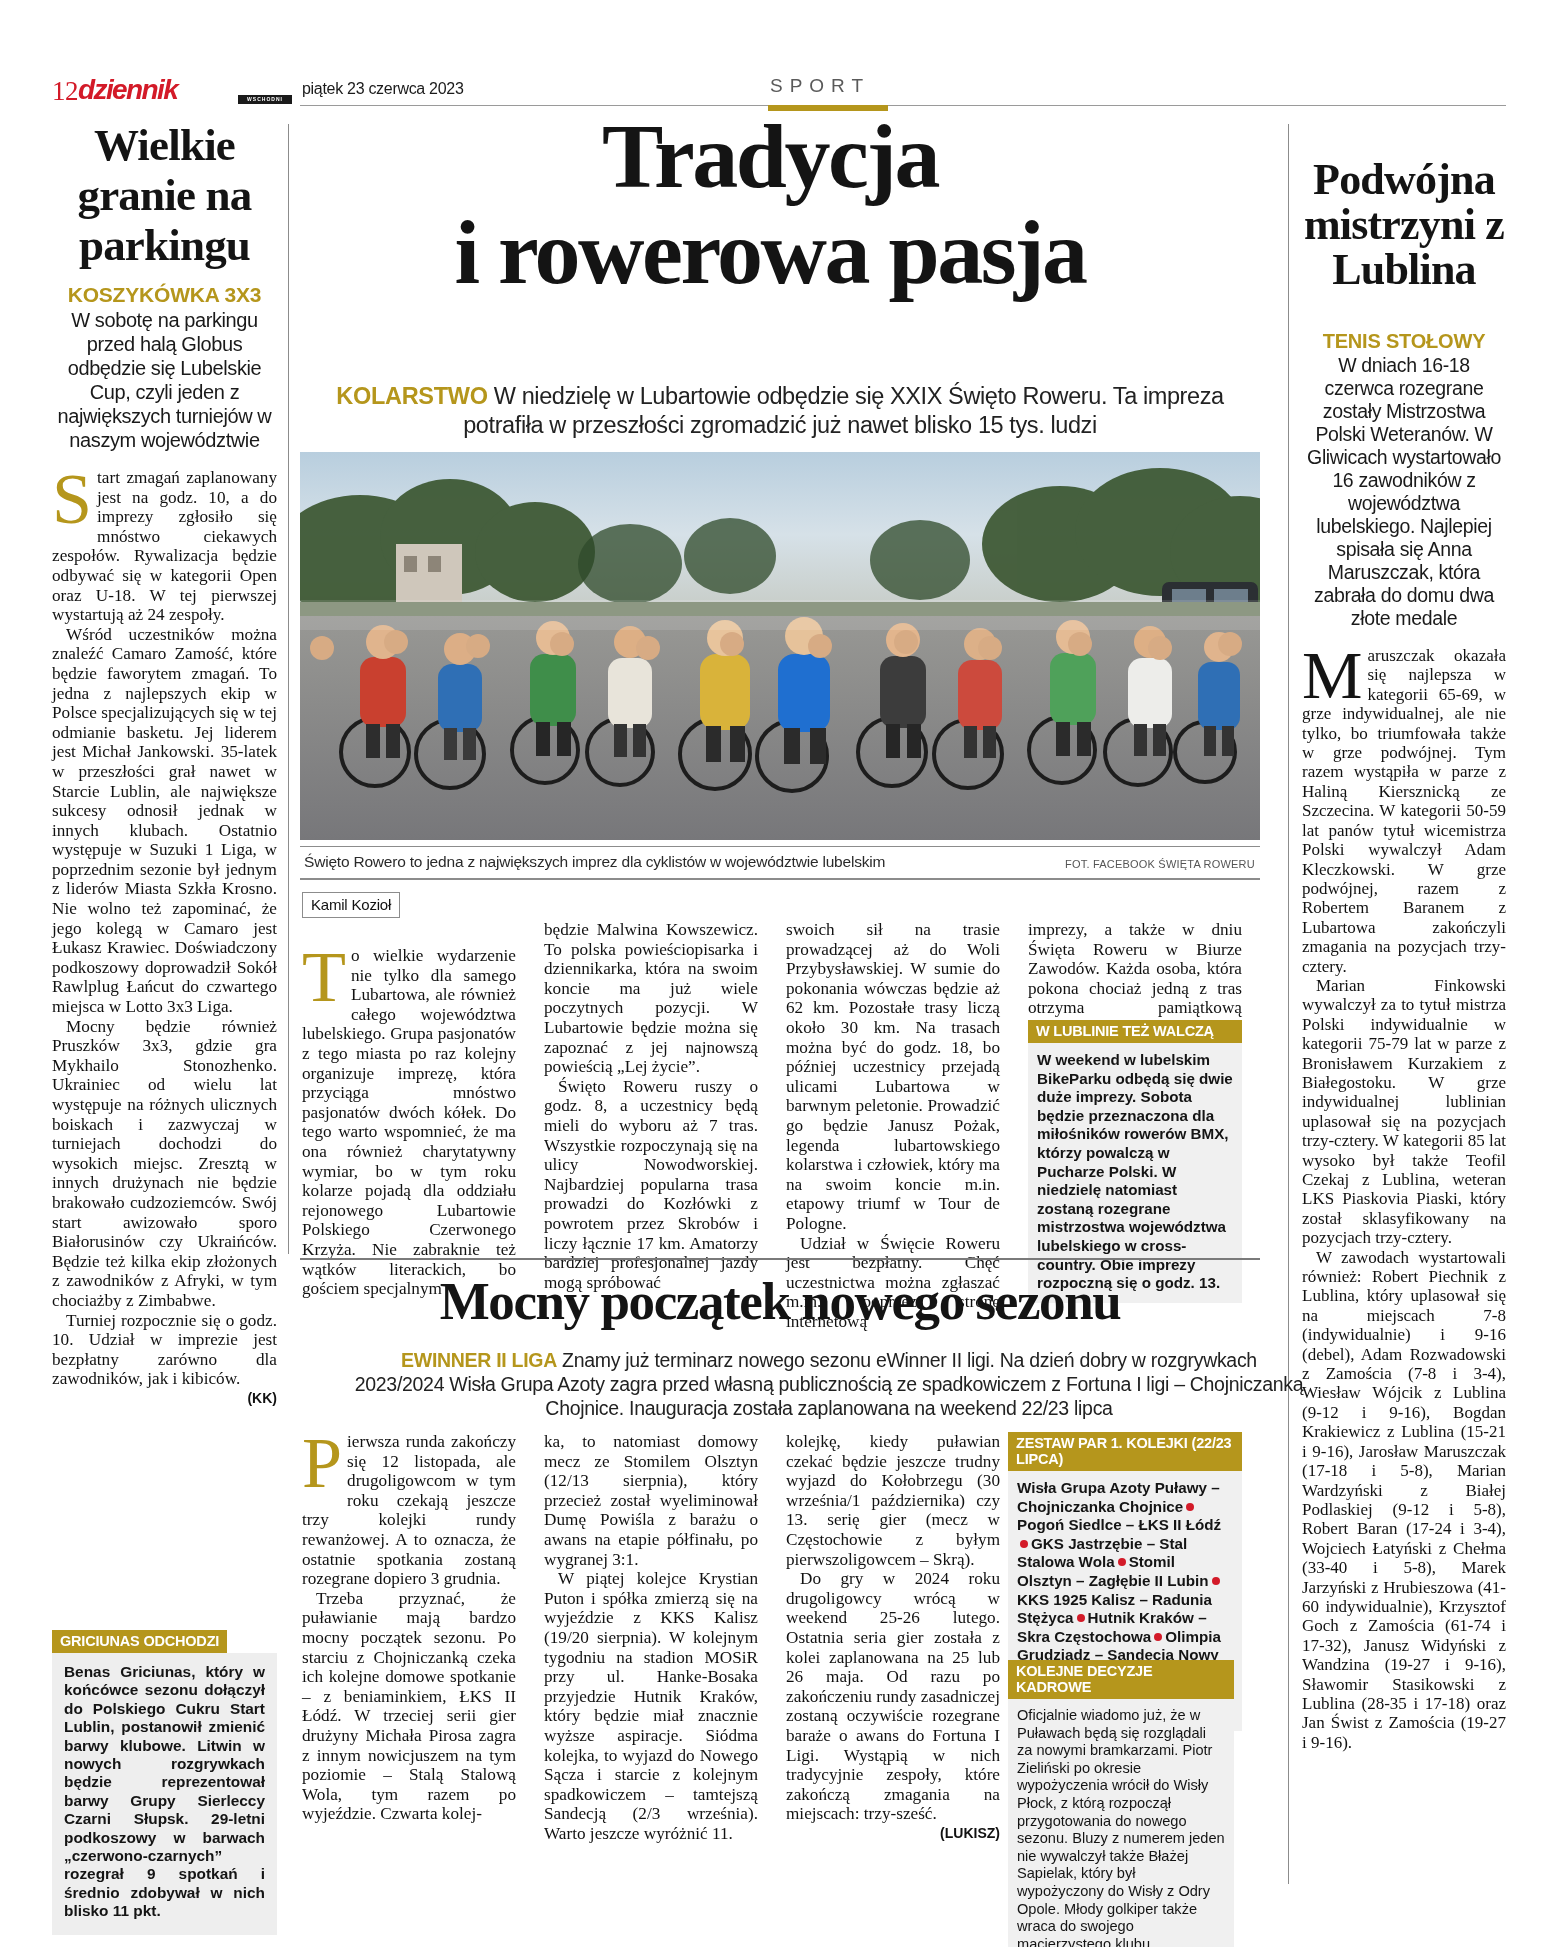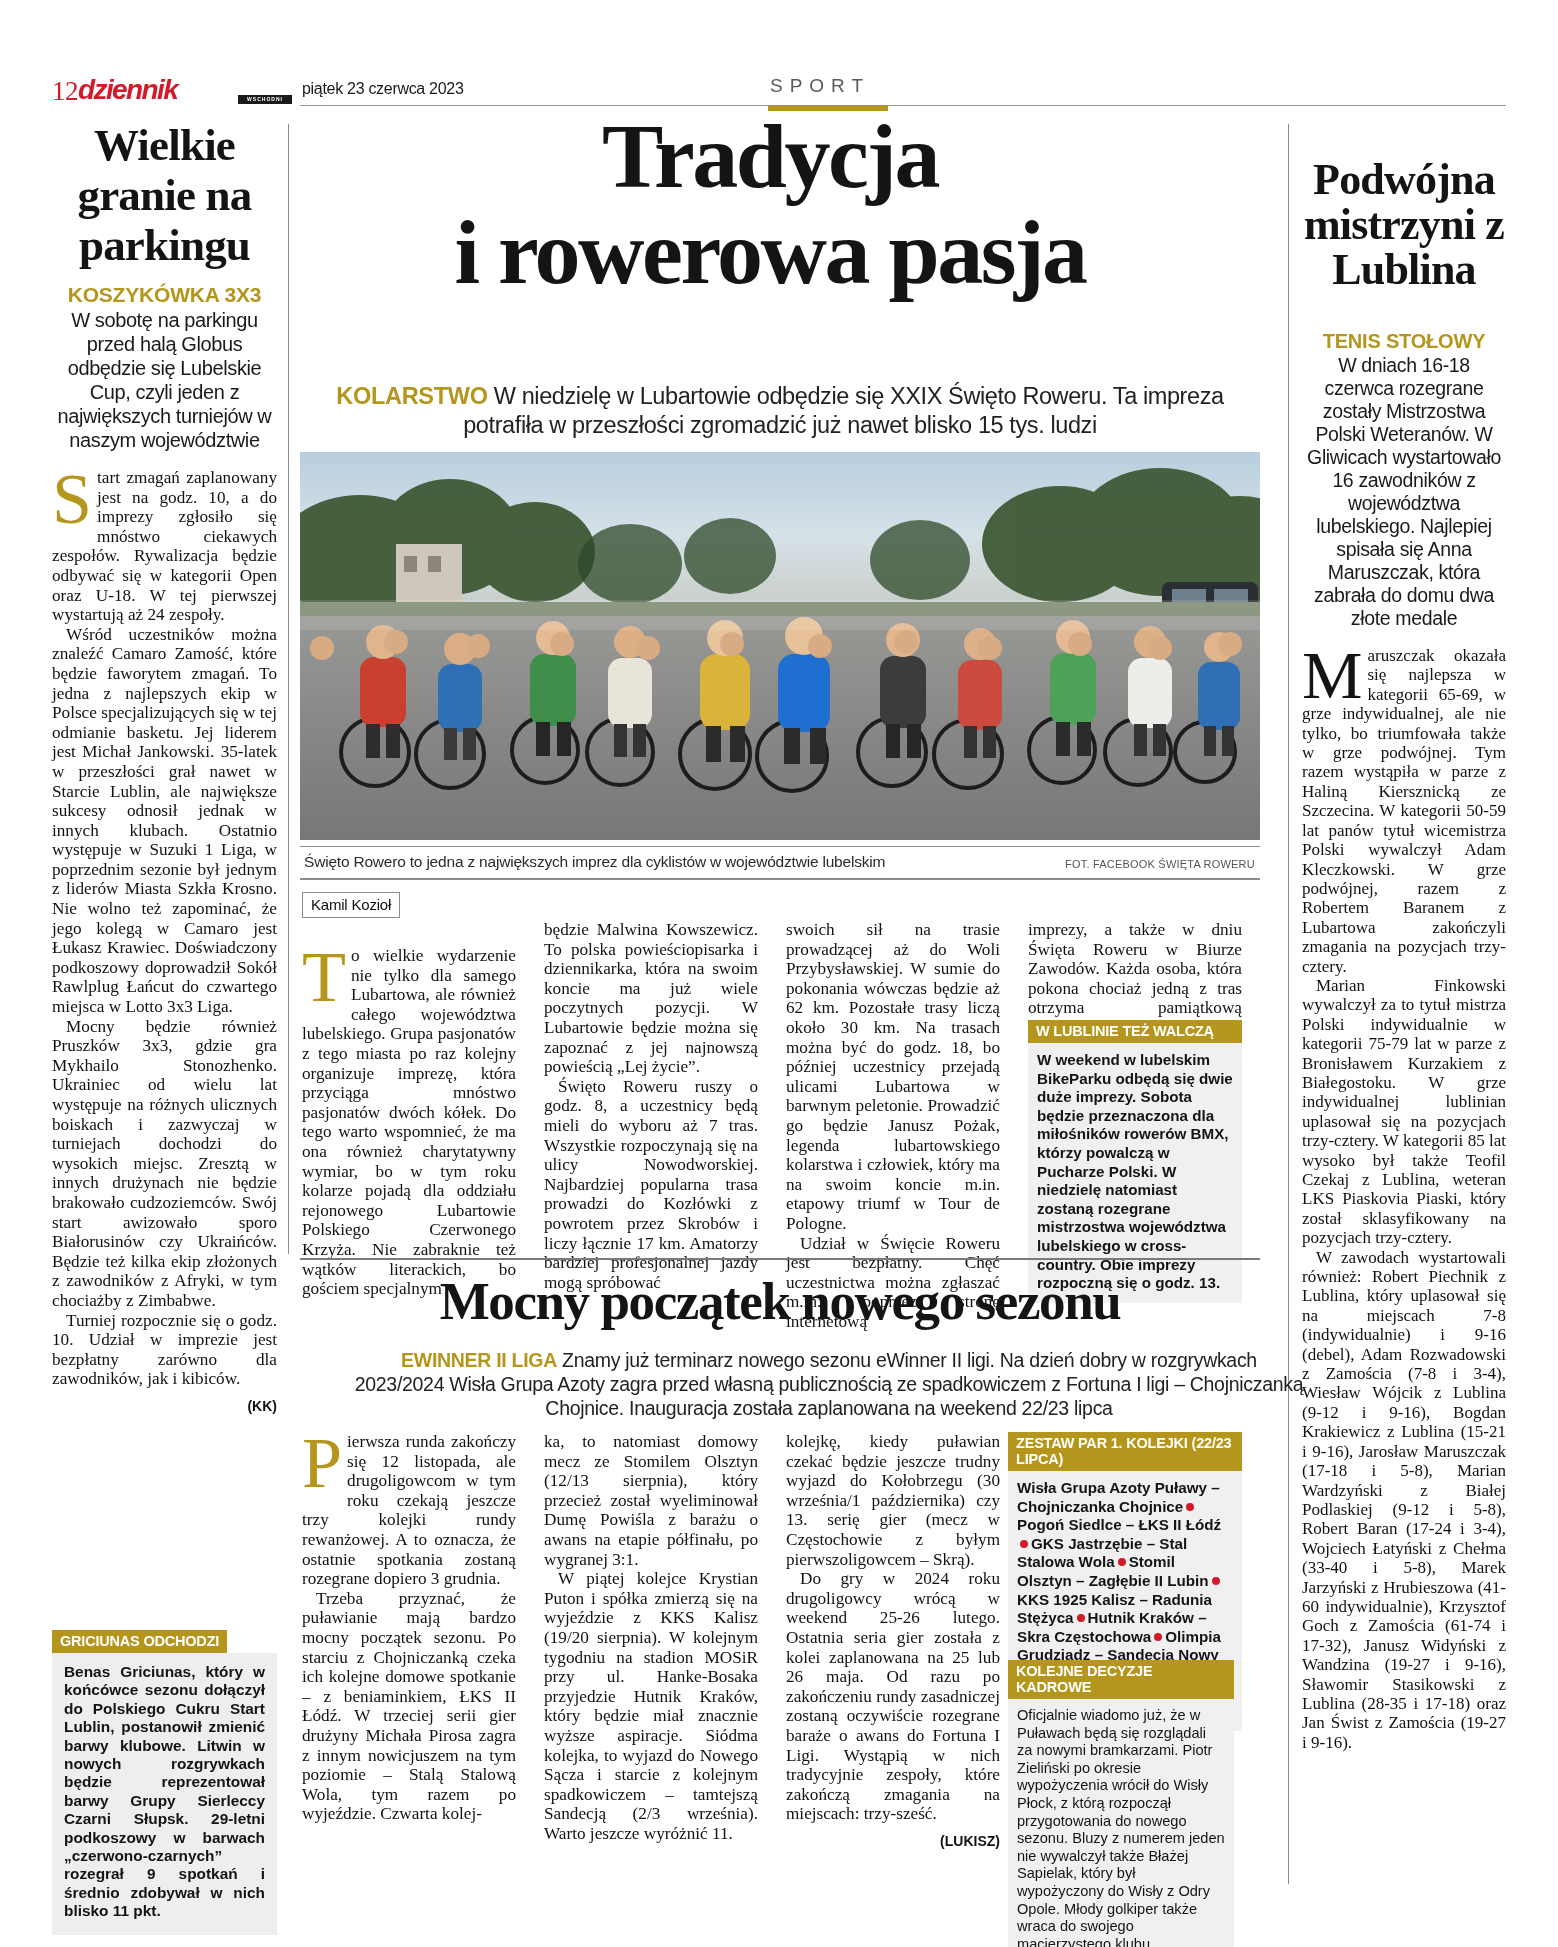--- a/index.html
+++ b/index.html
@@ -158,21 +158,21 @@
     color: #b5961c;
     font-weight: 400;
     padding-right: 5px;
     margin-top: 2px;
   }
   .byline-sign {
     text-align: right;
     font-weight: bold;
     font-size: 14px;
     font-family: "Liberation Sans", sans-serif;
-    margin-top: 8px;
+    margin-top: 0;
   }
 
   
   .grey-box {
     background: #eeeeee;
     padding: 10px 12px 14px 12px;
     box-sizing: border-box;
   }
   .gold-tab {
     background: #b5961c;

